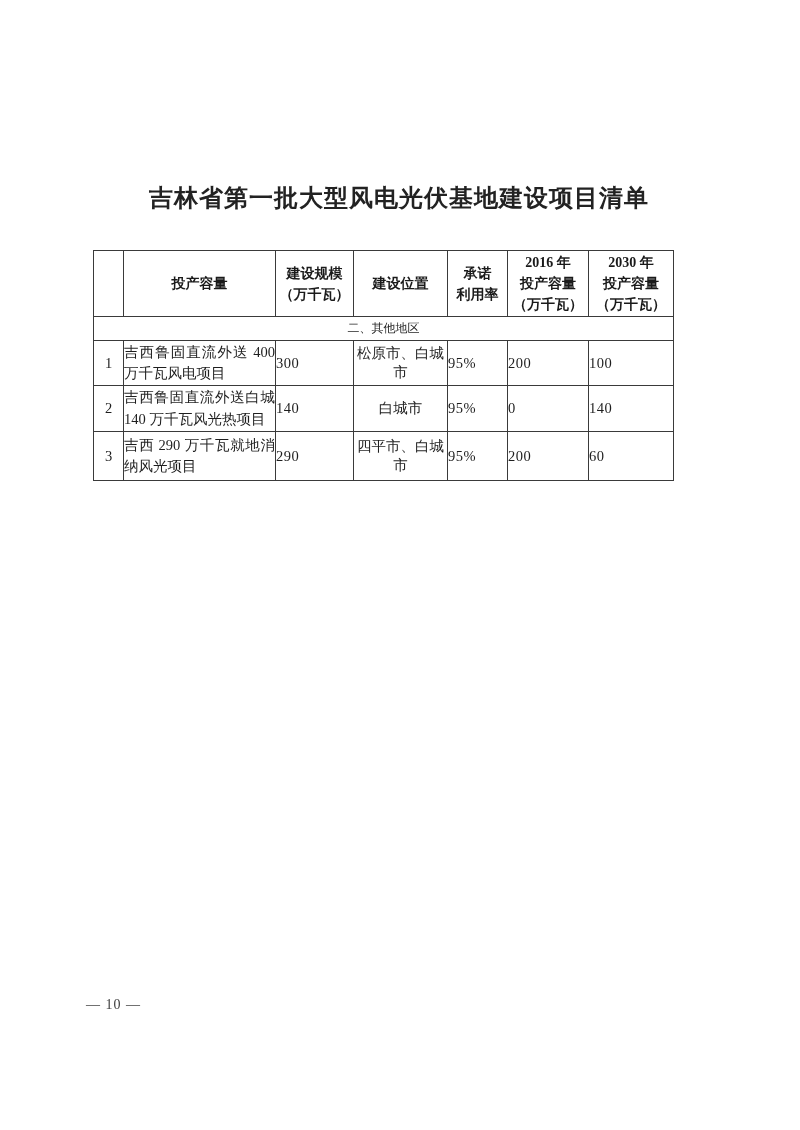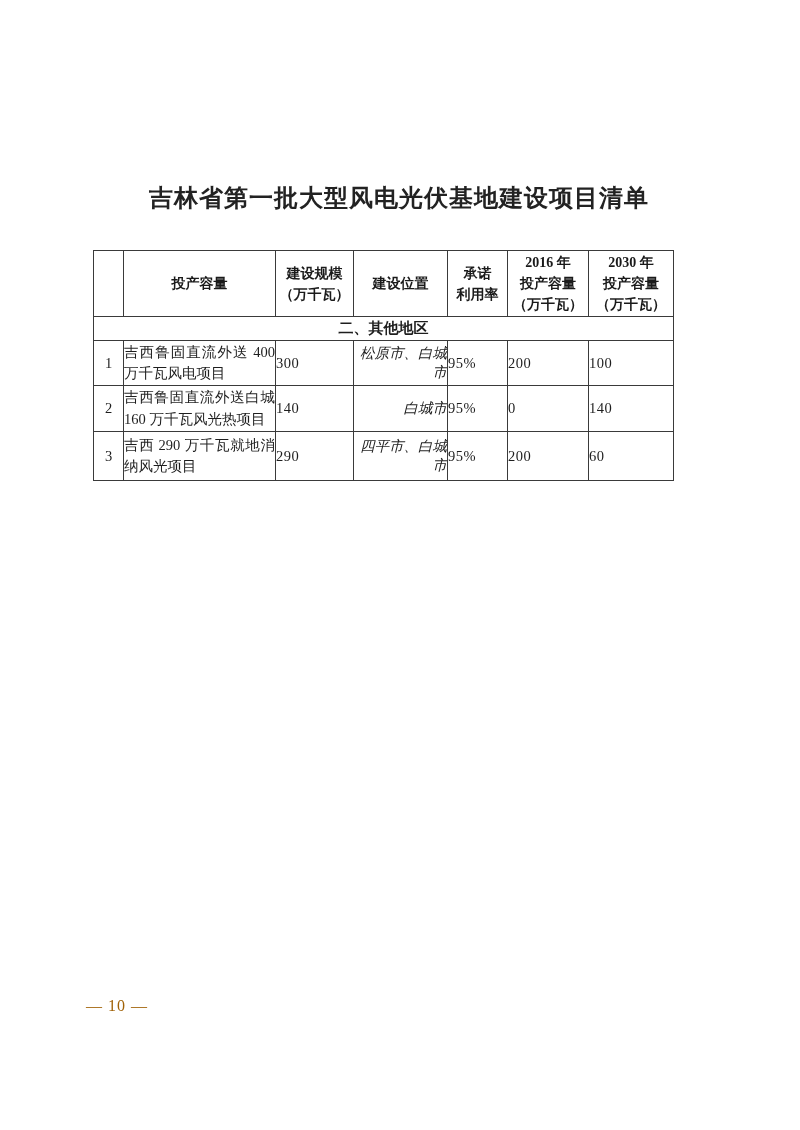--- a/index.html
+++ b/index.html
@@ -26,36 +26,36 @@
     border:1px solid #3a3a3a; padding:0;
     overflow:hidden;
   }
   tr.hdr th {
     height:65px; font-weight:bold; font-size:14px; line-height:1.5;
     text-align:center; vertical-align:middle; white-space:pre-line;
     color:#1a1a1a;
   }
   tr.section-row td {
     height:23px; text-align:center; vertical-align:middle;
-    font-weight:bold; font-size:15px;margin-top:20px;
+    font-weight:normal; font-size:12px;margin-top:20px;
   }
   tr.subtotal-row td { height:26px; vertical-align:middle; }
   tr.subtotal-row td.subtotal { text-align:center; font-weight:bold; font-size:15px; }
   tr.data-row td { vertical-align:middle; font-size:14.5px; }
   tr.row-1 td { height:44px; }
   tr.row-2 td { height:45px; }
   tr.row-3 td { height:48px; }
   td.cell-index { text-align:center; font-size:15px; }
   td.cell-name { text-align:justify; padding:2px 5px; line-height:1.45; }
   td.cell-num { text-align:left; font-size:15px; letter-spacing:0.5px; }
-  td.cell-loc { padding-left:4px; text-align:right;font-style:italic; }
+  td.cell-loc { padding-left:4px; text-align:center; }
 
   .page-footer {
     position:absolute; top:997px; left:86px;
-    font-size:16px; color:#a16207; letter-spacing:1px;
+    font-size:14px; color:#404040; letter-spacing:1px;
   }
 </style>
 </head>
 <body>
 
 <div class="page">
 
   <h1 class="doc-title">吉林省第一批大型风电光伏基地建设项目清单</h1>
 
   <table class="projects">
@@ -96,21 +96,21 @@
       <td class="cell-name">吉西鲁固直流外送 400 万千瓦风电项目</td>
       <td class="cell-num">300</td>
       <td class="cell-loc">松原市、白城市</td>
       <td class="cell-num">95%</td>
       <td class="cell-num">200</td>
       <td class="cell-num">100</td>
     </tr>
 
     <tr class="data-row row-2">
       <td class="cell-index">2</td>
-      <td class="cell-name">吉西鲁固直流外送白城 160 万千瓦风光热项目</td>
+      <td class="cell-name">吉西鲁固直流外送白城 140 万千瓦风光热项目</td>
       <td class="cell-num">140</td>
       <td class="cell-loc">白城市</td>
       <td class="cell-num">95%</td>
       <td class="cell-num">0</td>
       <td class="cell-num">140</td>
     </tr>
 
     <tr class="data-row row-3">
       <td class="cell-index">3</td>
       <td class="cell-name">吉西 290 万千瓦就地消纳风光项目</td>

